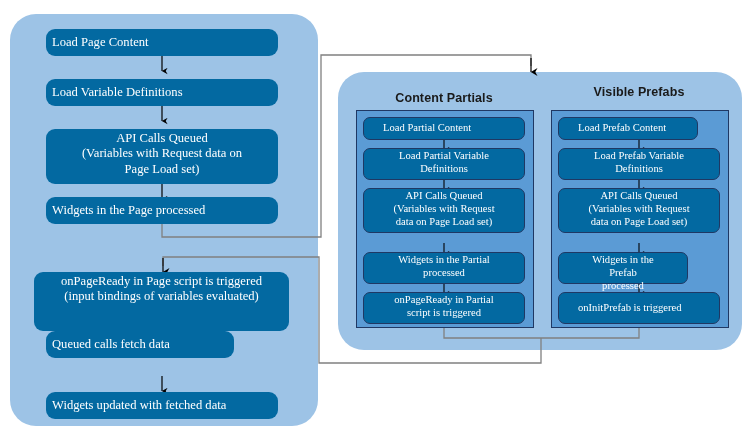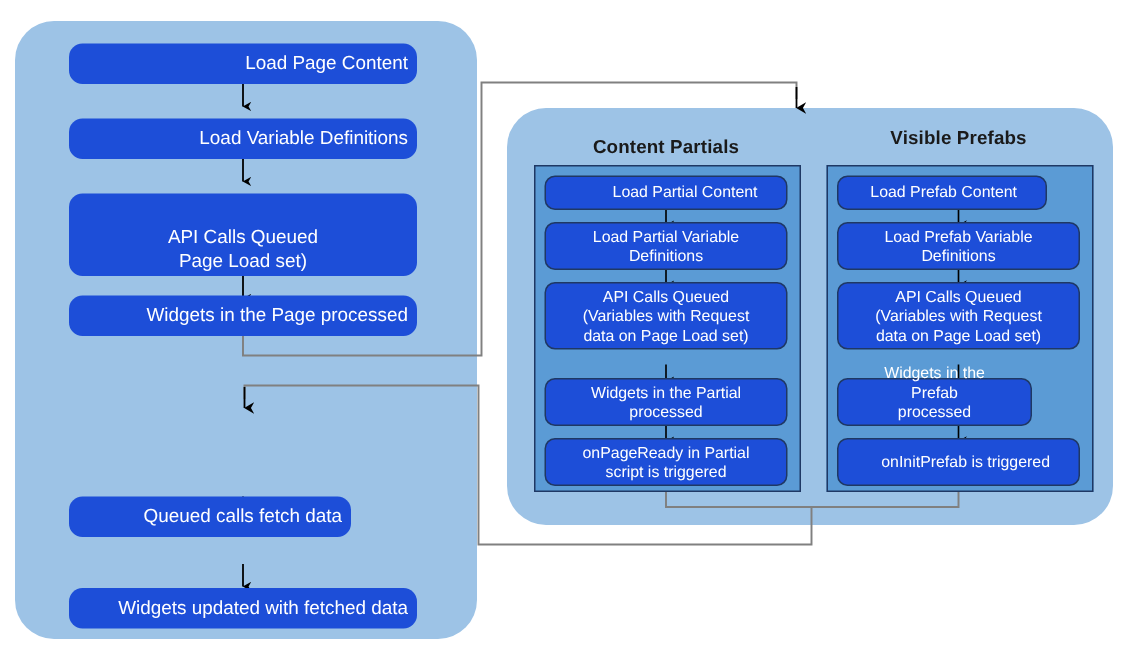--- a/index.html
+++ b/index.html
@@ -44,28 +44,29 @@
     text-align: center;
     white-space: nowrap;
     letter-spacing: .1px;
   }
   #partials-title { left: 356px; top: 91px; width: 176px; }
   #prefabs-title  { left: 551px; top: 85px; width: 176px; }
 
   
   .box {
     position: absolute;
-    background: #1d4ed8;
+    background: #0369a1;
     color: #ffffff;
     display: flex;
     align-items: center;
-    justify-content: flex-end;
+    justify-content: flex-start;
     text-align: center;
     box-sizing: border-box;
     line-height: 1.22;
+    font-family: Liberation Serif, serif;
   }
   .box.lg {
     border-radius: 9px;
     font-size: 12.6px;
     padding: 2px 6px;
   }
   .box.sm {
     border: 1.6px solid #1f3864;
     border-radius: 7px;
     font-size: 10.6px;
@@ -138,27 +139,32 @@
   <div class="box lg" id="b-load-page-content" style="left:46px; top:29px; width:232px; height:27px;">
     <span>Load Page Content</span>
   </div>
 
   <div class="box lg" id="b-load-variable-defs" style="left:46px; top:79px; width:232px; height:27px;">
     <span>Load Variable Definitions</span>
   </div>
 
   <div class="box lg" id="b-api-calls-queued" style="left:46px; top:129px; width:232px; height:55px; flex-direction:column;">
     <span>API Calls Queued</span>
+    <span>(Variables with Request data on</span>
     <span>Page Load set)</span>
   </div>
 
   <div class="box lg" id="b-widgets-page-processed" style="left:46px; top:197px; width:232px; height:27px;">
     <span>Widgets in the Page processed</span>
   </div>
 
+  <div class="box lg" id="b-onpageready-page" style="left:34px; top:272px; width:255px; height:59px; flex-direction:column;">
+    <span>onPageReady in Page script is triggered</span>
+    <span>(input bindings of variables evaluated)</span>
+  </div>
 
   <div class="box lg" id="b-queued-calls-fetch" style="left:46px; top:331px; width:188px; height:27px;">
     <span>Queued calls fetch data</span>
   </div>
 
   <div class="box lg" id="b-widgets-updated" style="left:46px; top:392px; width:232px; height:27px;">
     <span>Widgets updated with fetched data</span>
   </div>
 
   <div class="box sm" style="left:363px; top:117px; width:162px; height:23px;">

